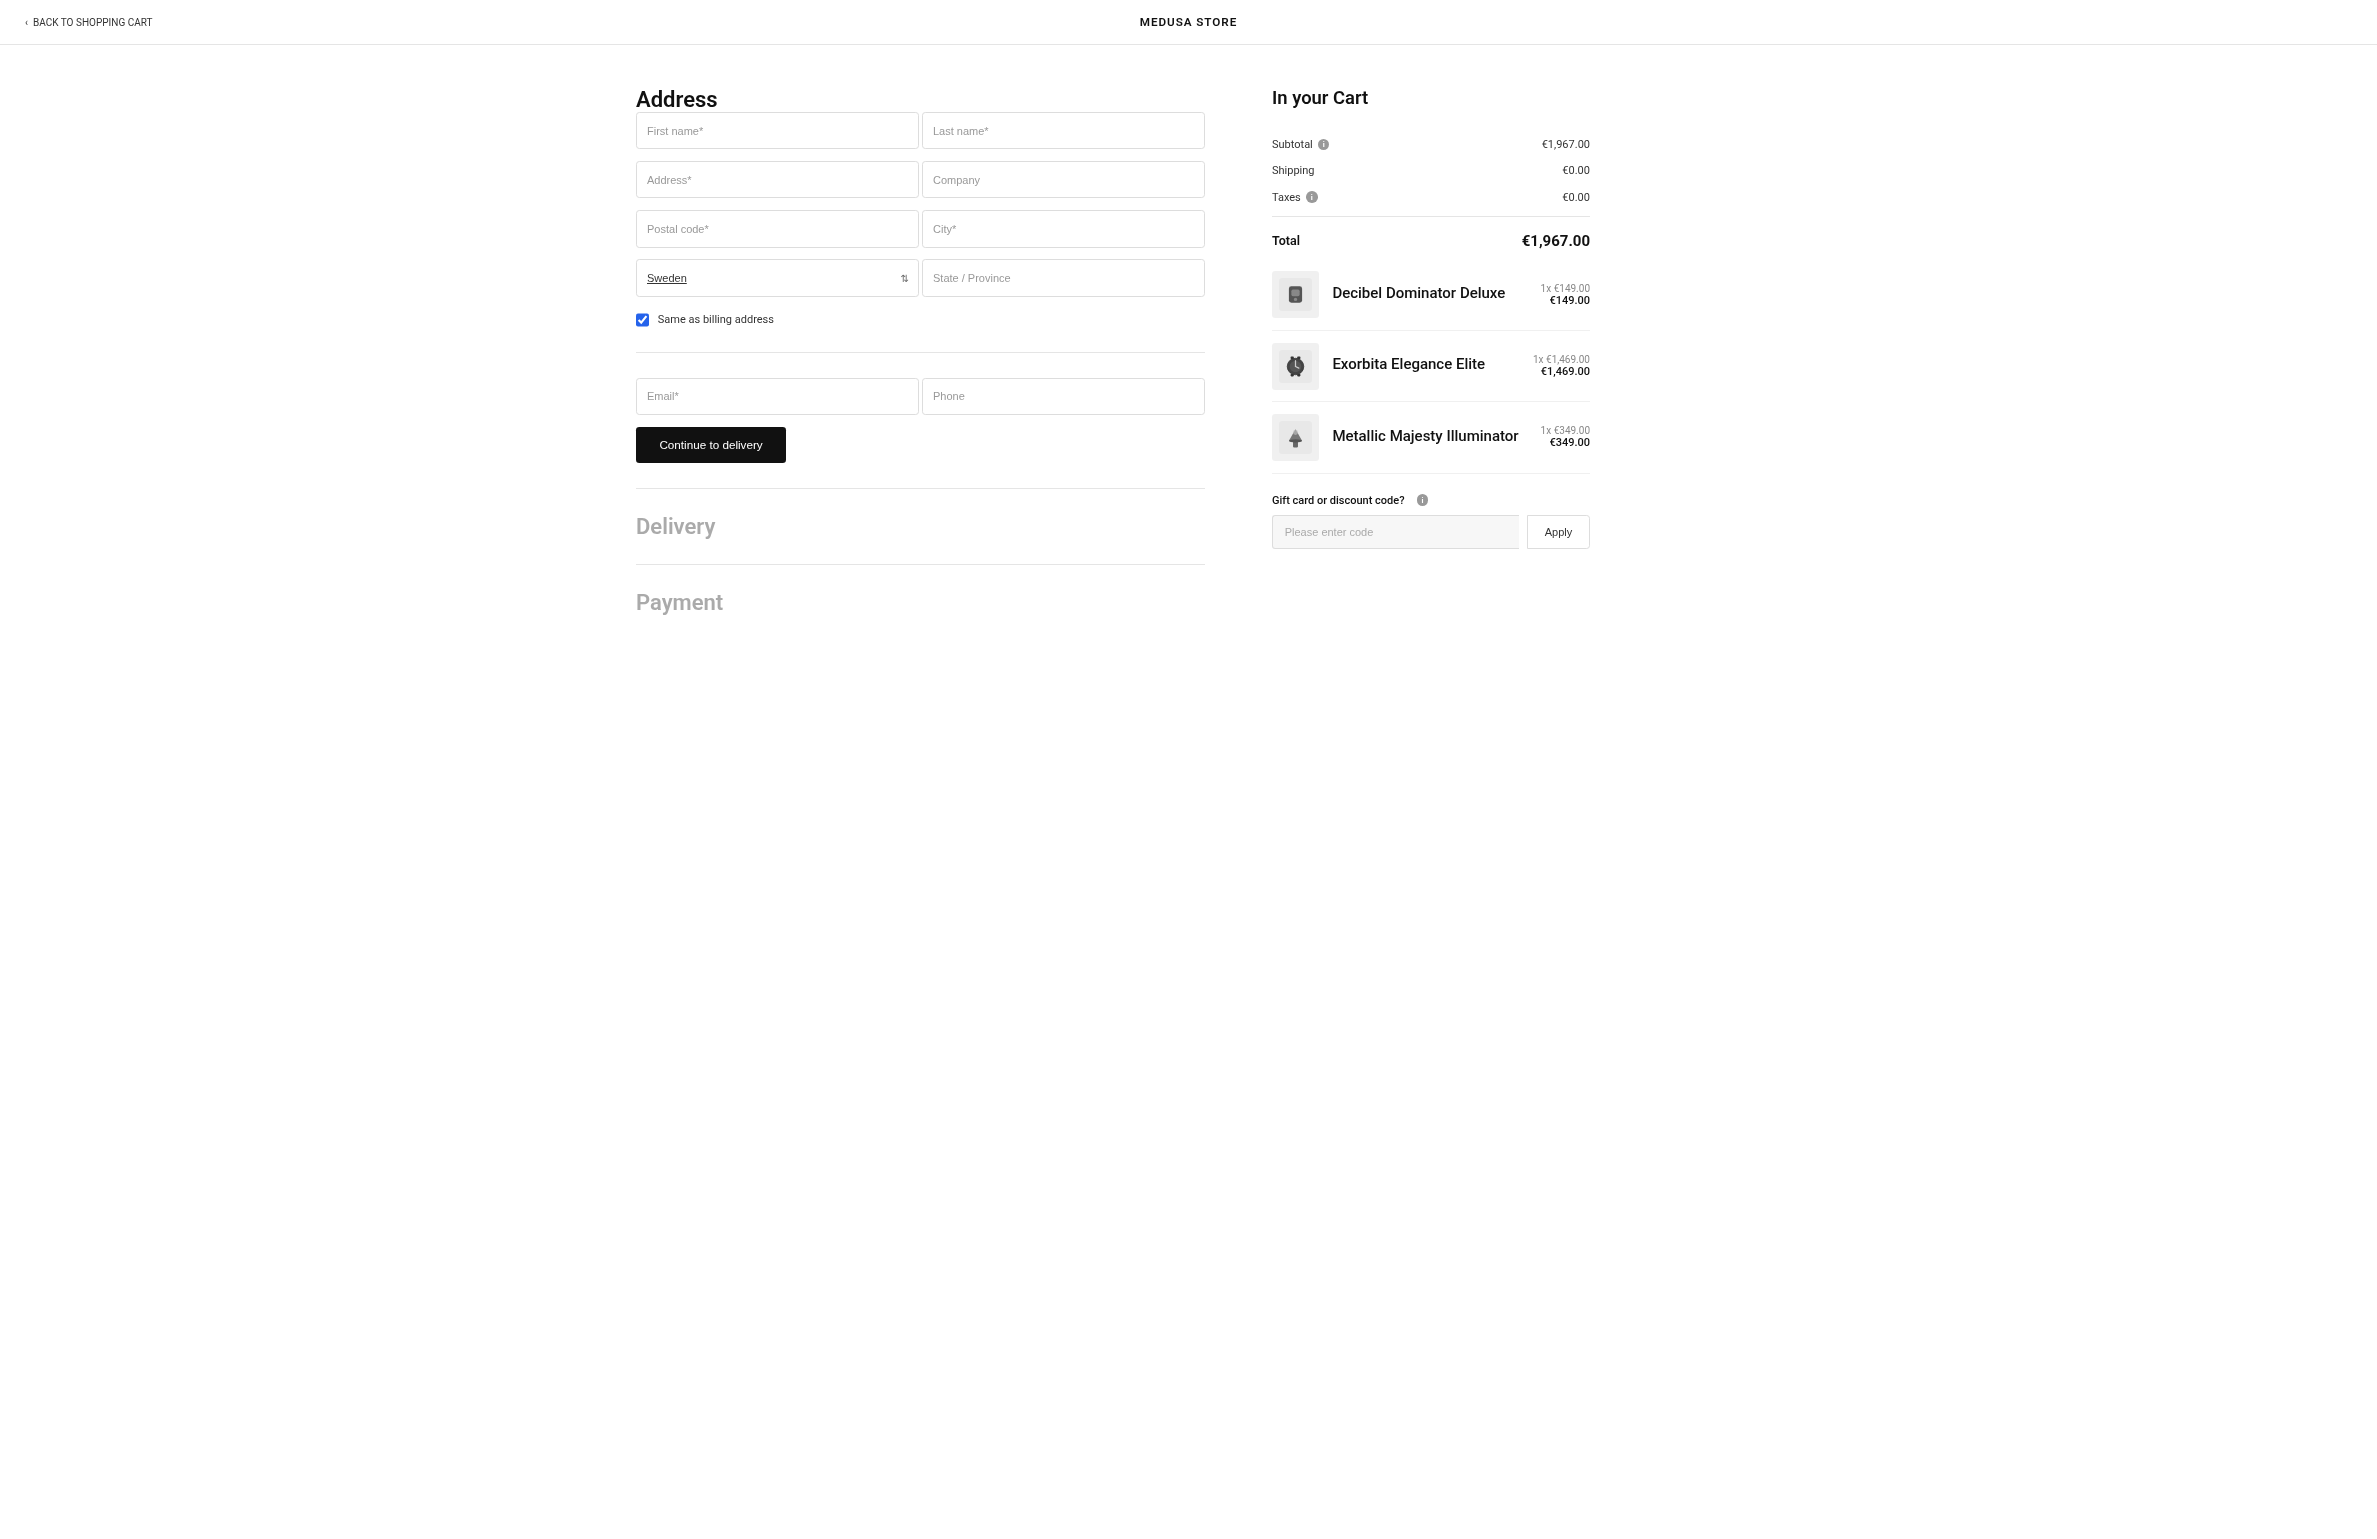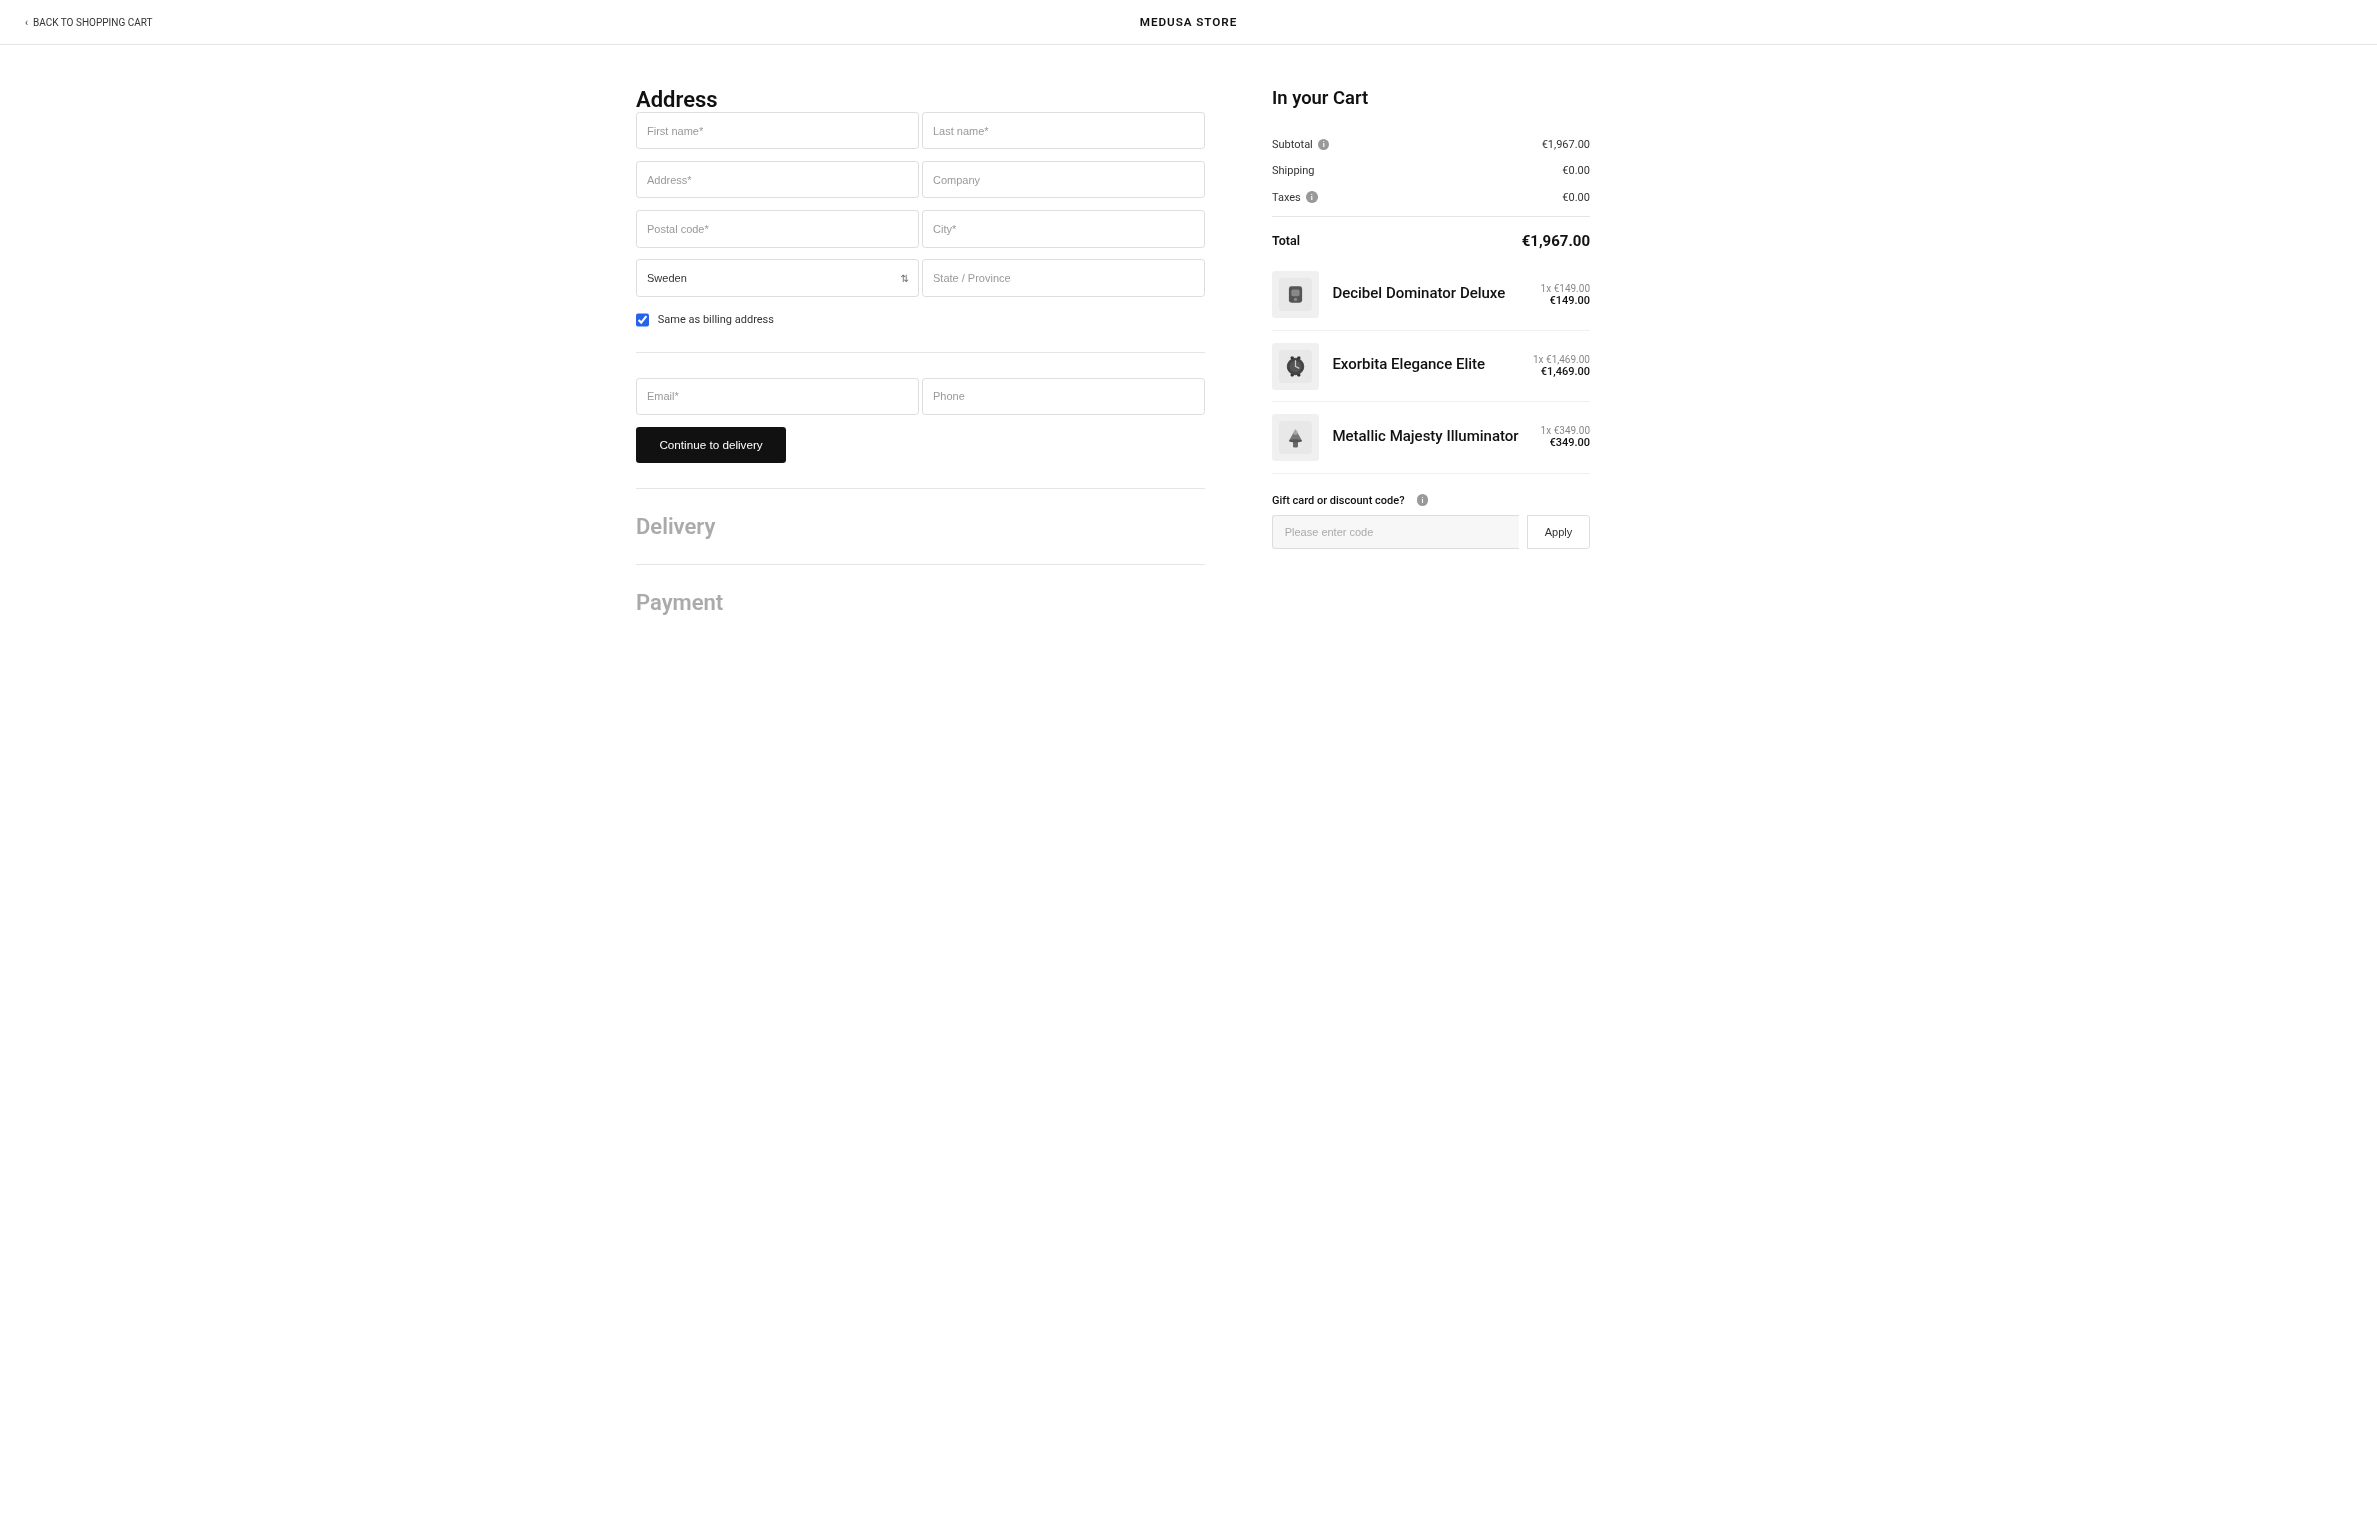--- a/index.html
+++ b/index.html
@@ -35,21 +35,21 @@
     
     .form-row { display: flex; gap: 3px; margin-bottom: 11.7px; }
     .form-field { flex: 1; }
     .form-input, .form-select {
       width: 100%; padding: 11.7px 10px;
       border: 0.8px solid #ddd; border-radius: 3.3px;
       font-size: 11px; color: #333; background: #fff;
       outline: none;
     }
     .form-input::placeholder { color: #999; }
-    .form-select { appearance: none; cursor: pointer; }
+    .form-select { appearance: none; cursor: pointer; text-decoration: underline; }
     .select-wrapper { position: relative; }
     .select-wrapper::after {
       content: '⇅'; position: absolute; right: 10px; top: 50%; transform: translateY(-50%);
       font-size: 10px; color: #666; pointer-events: none;
     }
 
     
     .checkbox-row { display: flex; align-items: center; gap: 8.4px; margin: 16.7px 0; }
     .checkbox-input { width: 13.4px; height: 13.4px; accent-color: #2563eb; cursor: pointer; }
     .checkbox-label { font-size: 11px; color: #333; }

